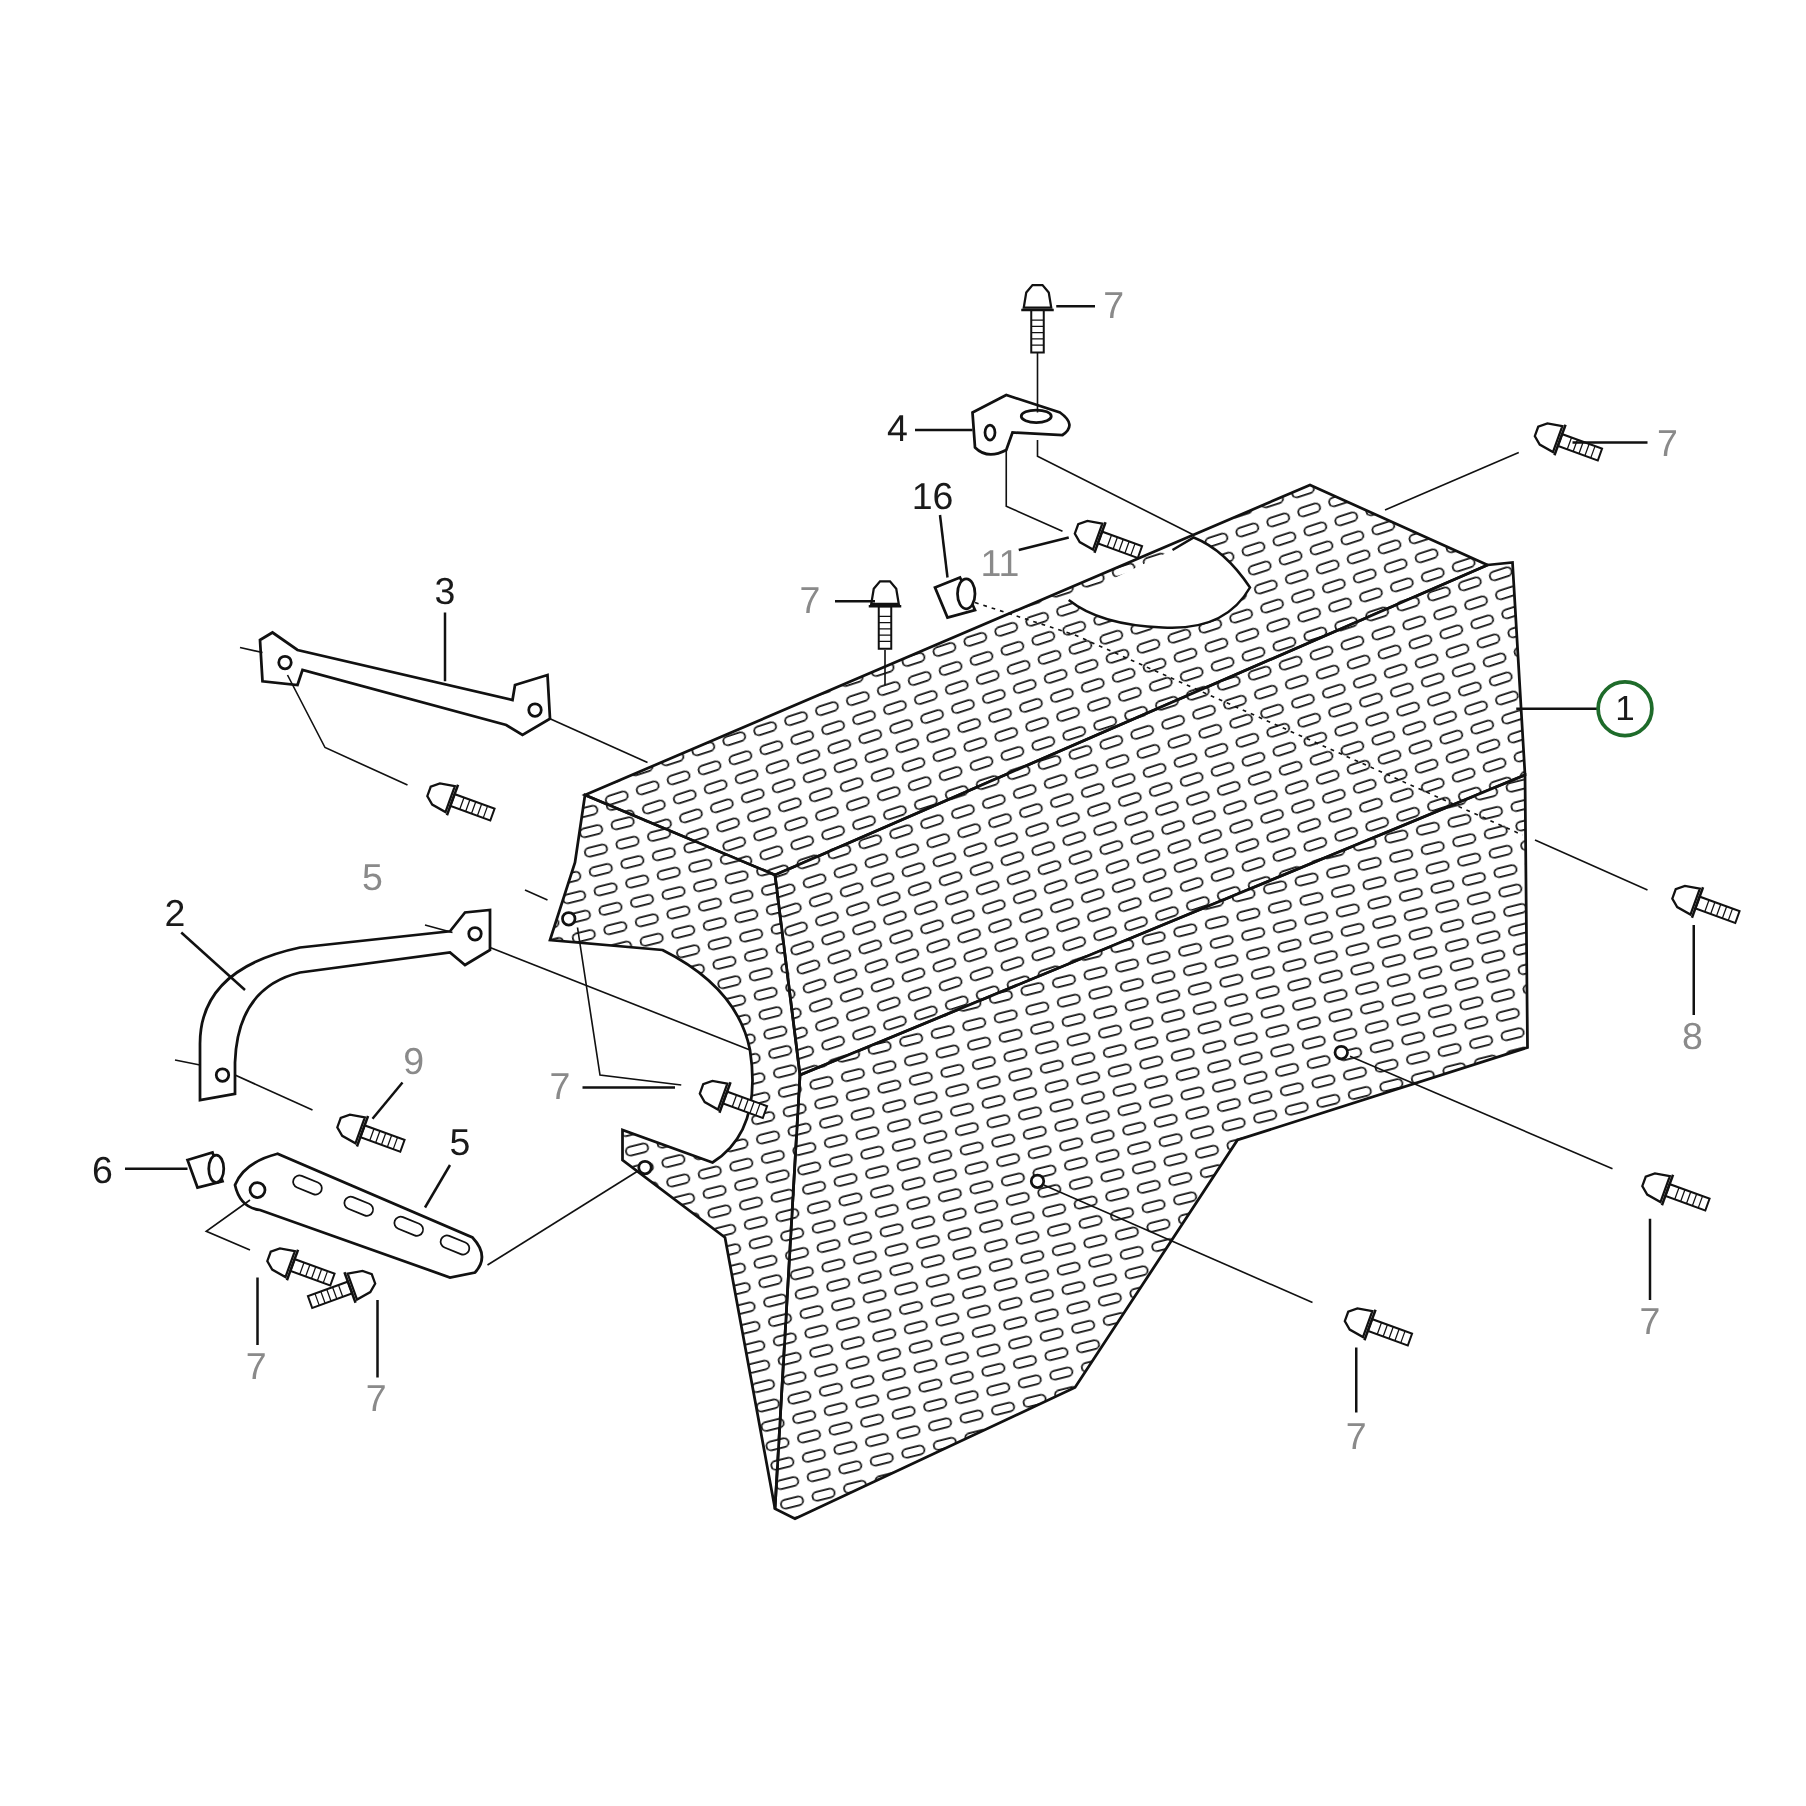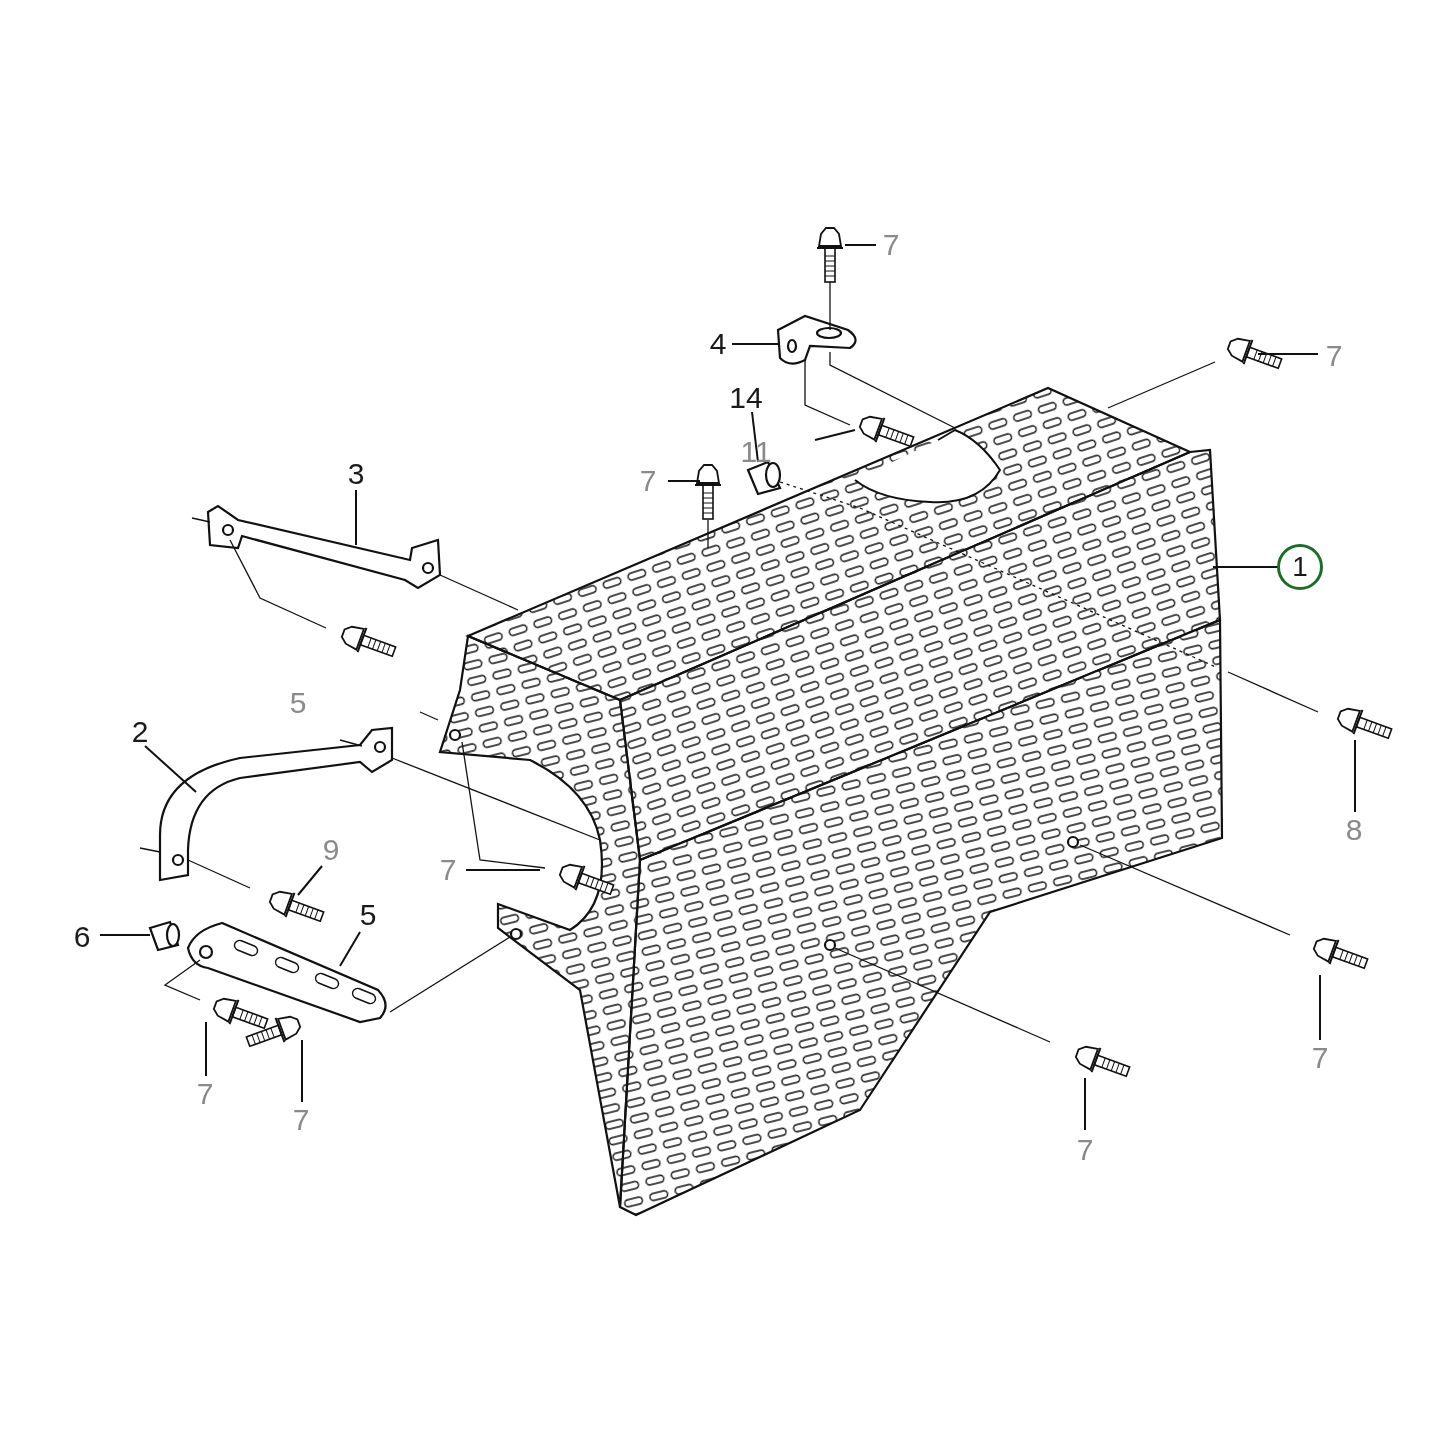--- a/index.html
+++ b/index.html
@@ -177,14 +177,14 @@
 <div class="lab sub" style="left:1334px;top:356px;">7</div>
 <div class="lab sub" style="left:648px;top:481px;">7</div>
 <div class="lab sub" style="left:448px;top:870px;">7</div>
 <div class="lab sub" style="left:205px;top:1094px;">7</div>
 <div class="lab sub" style="left:301px;top:1120px;">7</div>
 <div class="lab sub" style="left:1320px;top:1058px;">7</div>
 <div class="lab sub" style="left:1085px;top:1150px;">7</div>
 <div class="lab sub" style="left:1354px;top:830px;">8</div>
 <div class="lab sub" style="left:331px;top:850px;">9</div>
 <div class="lab sub" style="left:298px;top:703px;">5</div>
-<div class="lab sub" style="left:756px;top:452px;">11</div>
-<div class="lab main" style="left:746px;top:398px;">14</div>
+<div class="lab sub" style="left:800px;top:452px;">11</div>
+<div class="lab main" style="left:746px;top:398px;">16</div>
 
 </body></html>

